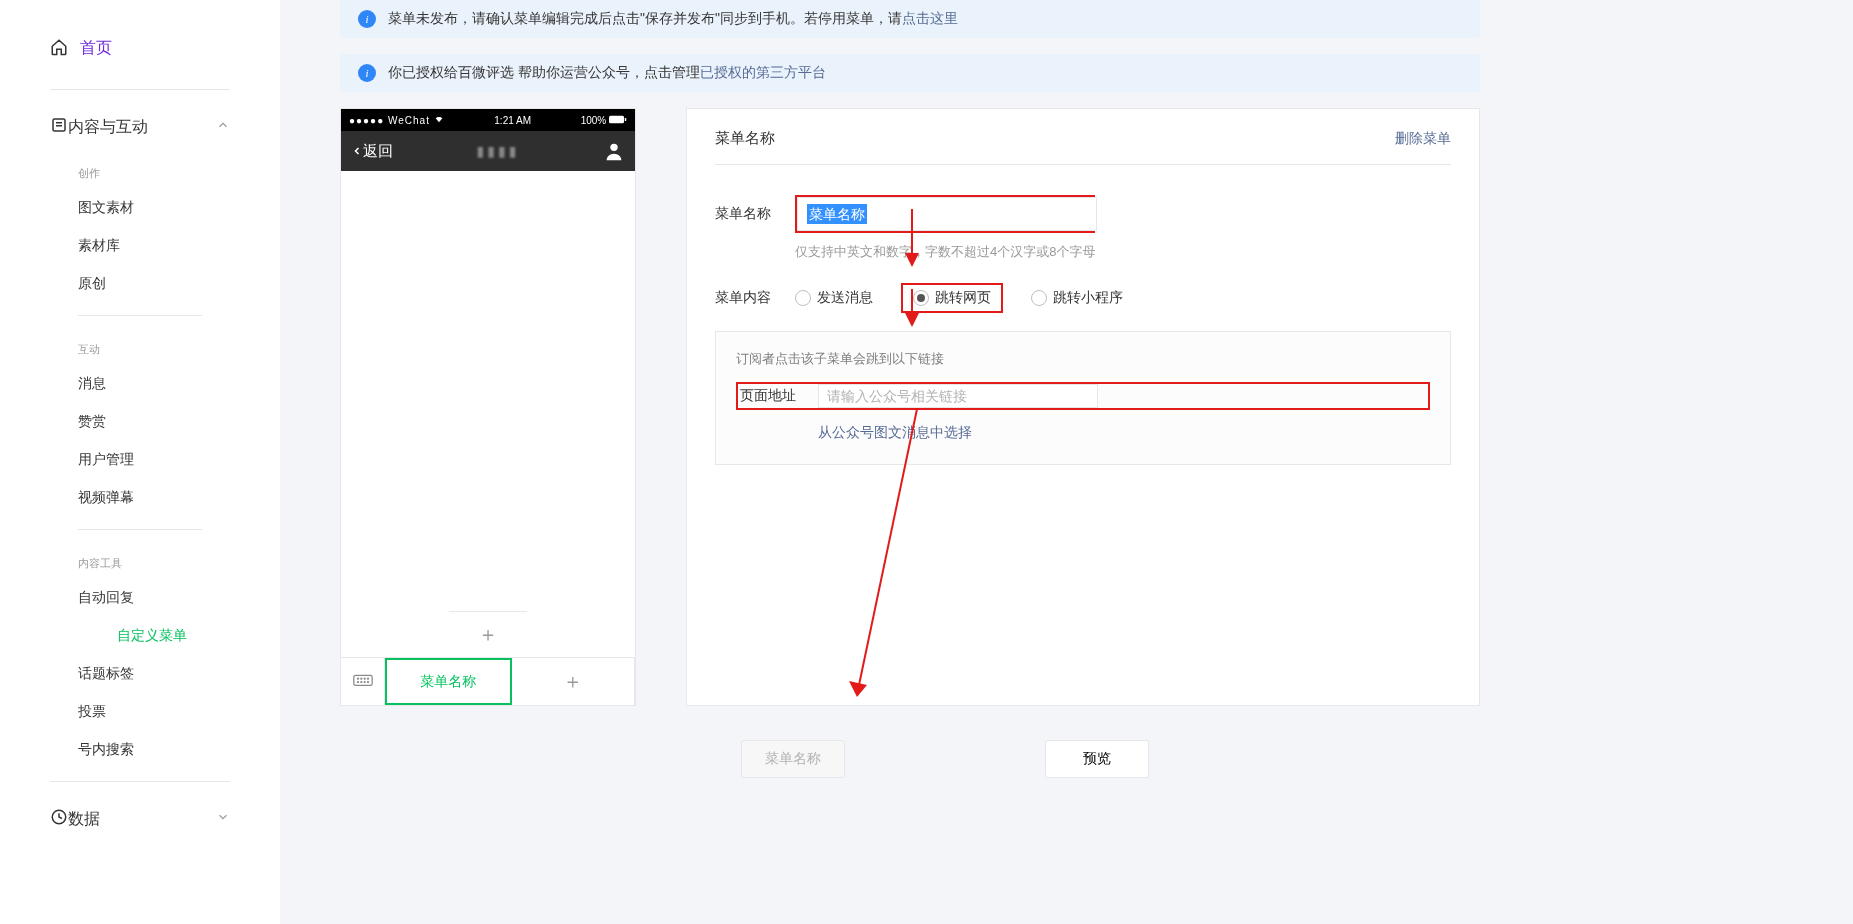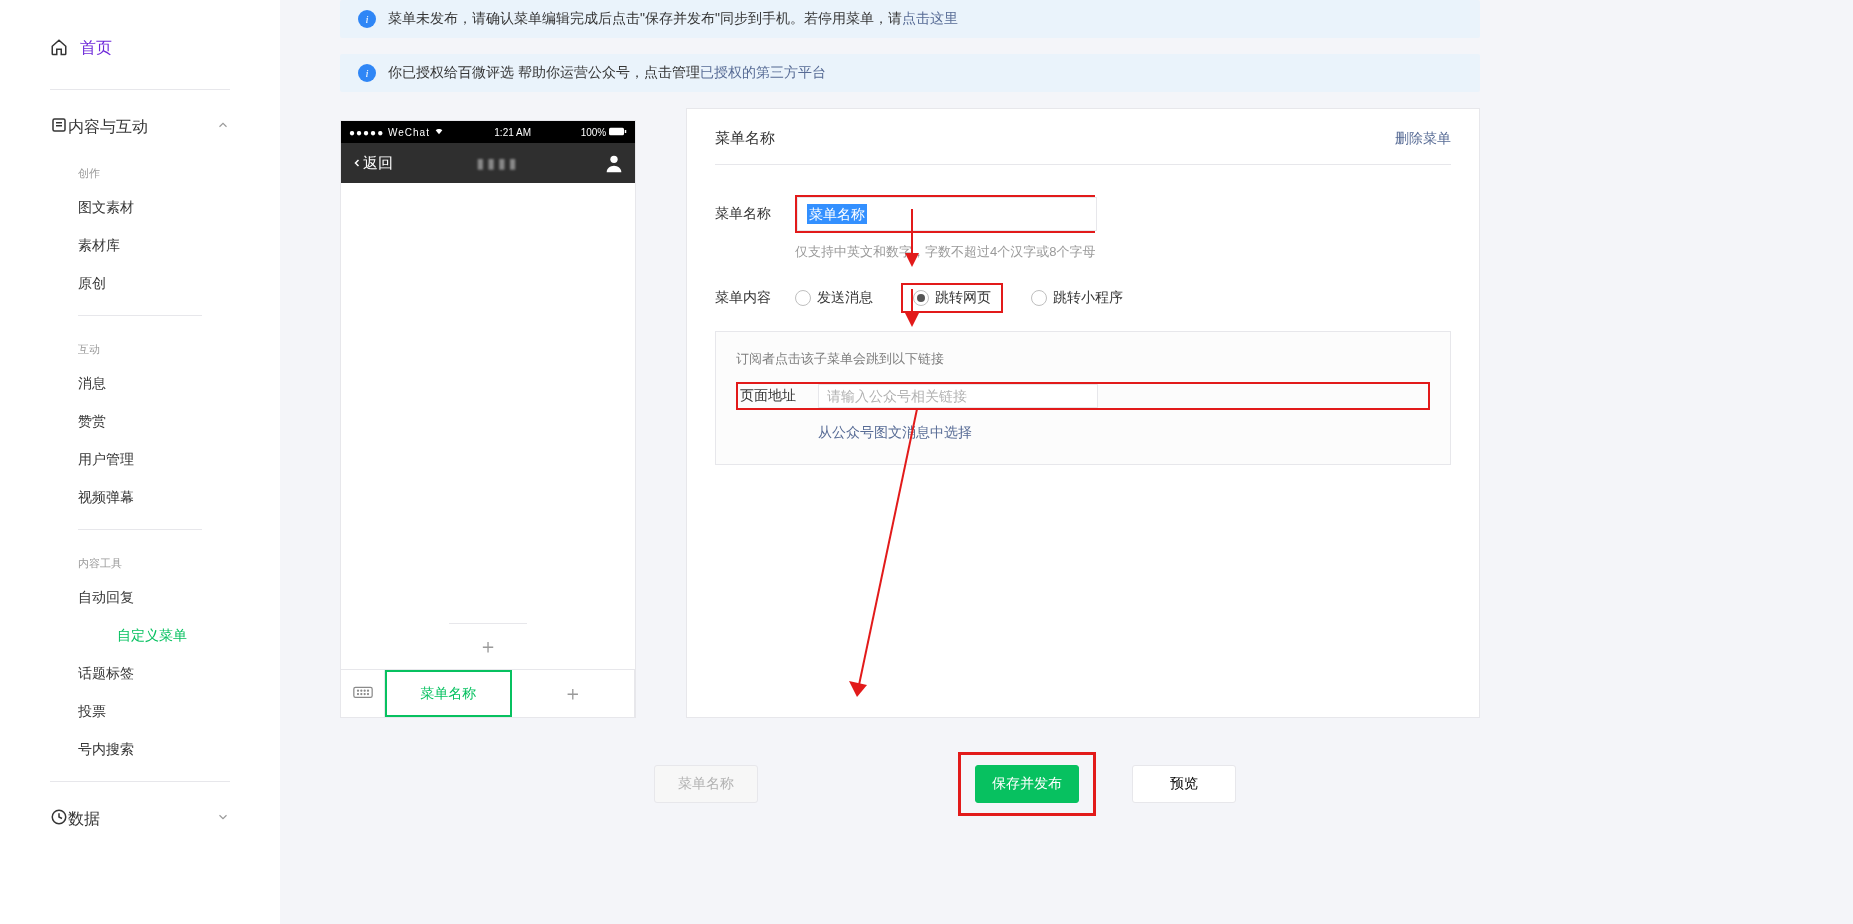--- a/index.html
+++ b/index.html
@@ -22,21 +22,21 @@
     
     .main { flex: 1; padding: 0 60px 40px; max-width: 1260px; }
     .banner { background: #eaf3fb; border-radius: 2px; padding: 10px 18px; margin-bottom: 16px; display: flex; align-items: center; color: #353535; }
     .banner .info-icon { width: 18px; height: 18px; border-radius: 50%; background: #2f86f6; color: #fff; display: inline-flex; align-items: center; justify-content: center; flex-shrink: 0; font-size: 11px; margin-right: 12px; font-style: italic; font-family: Georgia, serif; }
     .banner a { color: #576b95; text-decoration: none; }
     
     .workarea { display: flex; gap: 24px; background: transparent; }
     
     
     .phone-col { width: 322px; }
-    .phone { width: 296px; background: #fff; border: 1px solid #e7e7eb; margin-top: 12px; }
+    .phone { width: 296px; background: #fff; border: 1px solid #e7e7eb; }
     .phone-status { background: #000; color: #fff; height: 22px; display: flex; align-items: center; justify-content: space-between; padding: 0 8px; font-size: 10px; }
     .phone-status .dots { letter-spacing: 1px; }
     .phone-header { background: #2f2f2f; color: #fff; height: 40px; display: flex; align-items: center; padding: 0 10px; }
     .phone-header .back { display: inline-flex; align-items: center; font-size: 15px; }
     .phone-header .title-blur { flex: 1; text-align: center; color: #888; letter-spacing: 3px; filter: blur(1px); }
     .phone-header .avatar { width: 22px; height: 22px; color: #fff; }
     .phone-body { height: 440px; background: #fff; }
     .phone-sub-add { height: 46px; border-top: 1px solid #e7e7eb; display: flex; align-items: center; justify-content: center; color: #9a9a9a; font-size: 20px; }
     .phone-menu { height: 48px; border-top: 1px solid #e7e7eb; display: flex; }
     .phone-menu-key { width: 44px; display: flex; align-items: center; justify-content: center; border-right: 1px solid #e7e7eb; color: #8a8a8a; }
@@ -280,20 +280,17 @@
             <polygon points="10,288 2,272 20,276" class="svg-head"></polygon>
           </svg>
       </div>
     </div>
 
     <div class="actions">
       <span class="sort-wrap">
         <button class="btn disabled">菜单名称</button>
       </span>
       <span style="display:flex; gap:36px; align-items:center;">
-        <span class="primary-wrap">
-          <button class="btn primary">保存并发布</button>
-        </span>
         <button class="btn">预览</button>
       </span>
     </div>
   </main>
 </div>
 
 </body></html>

